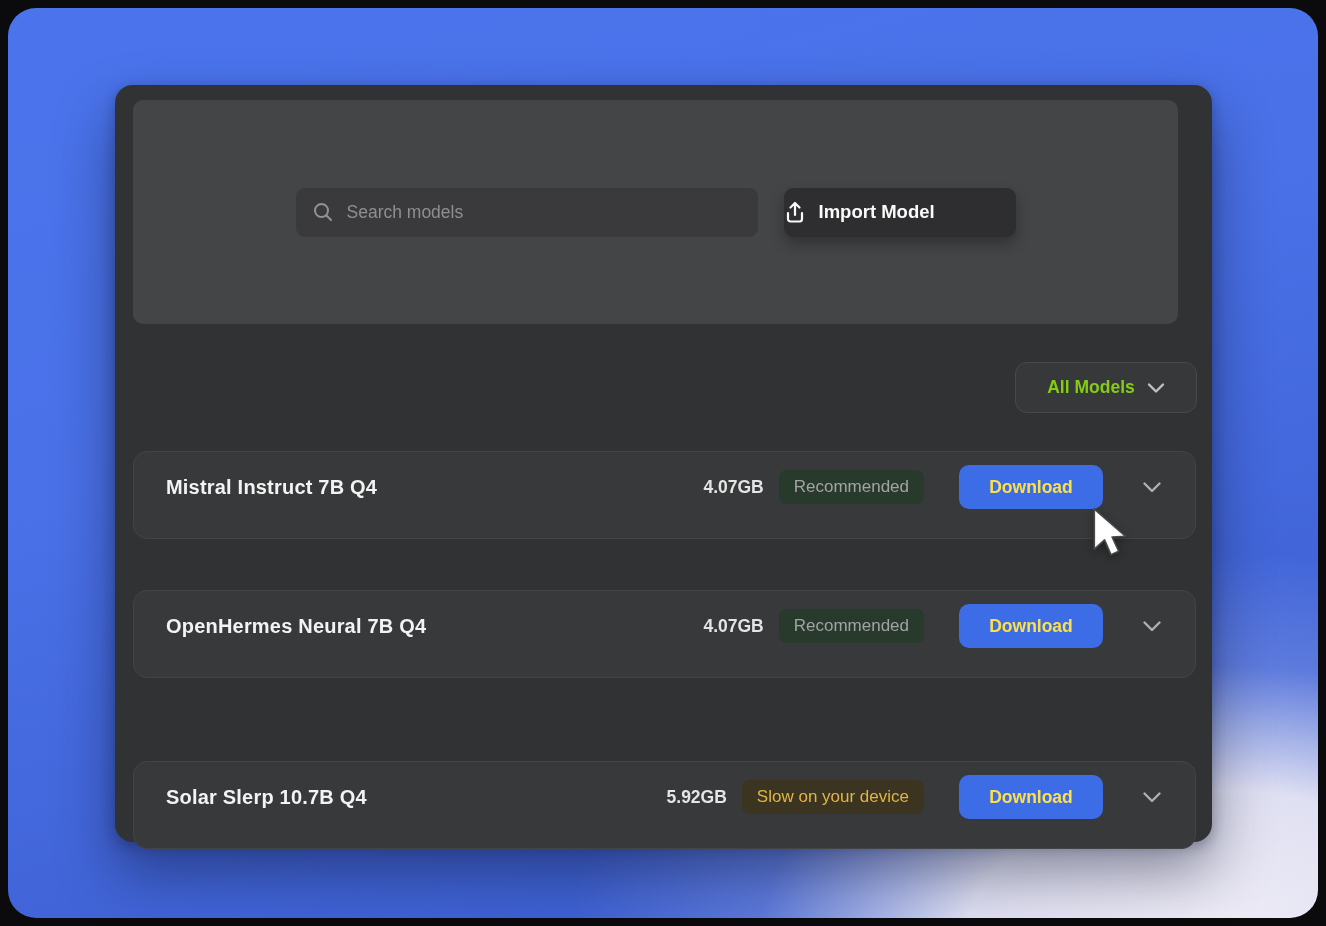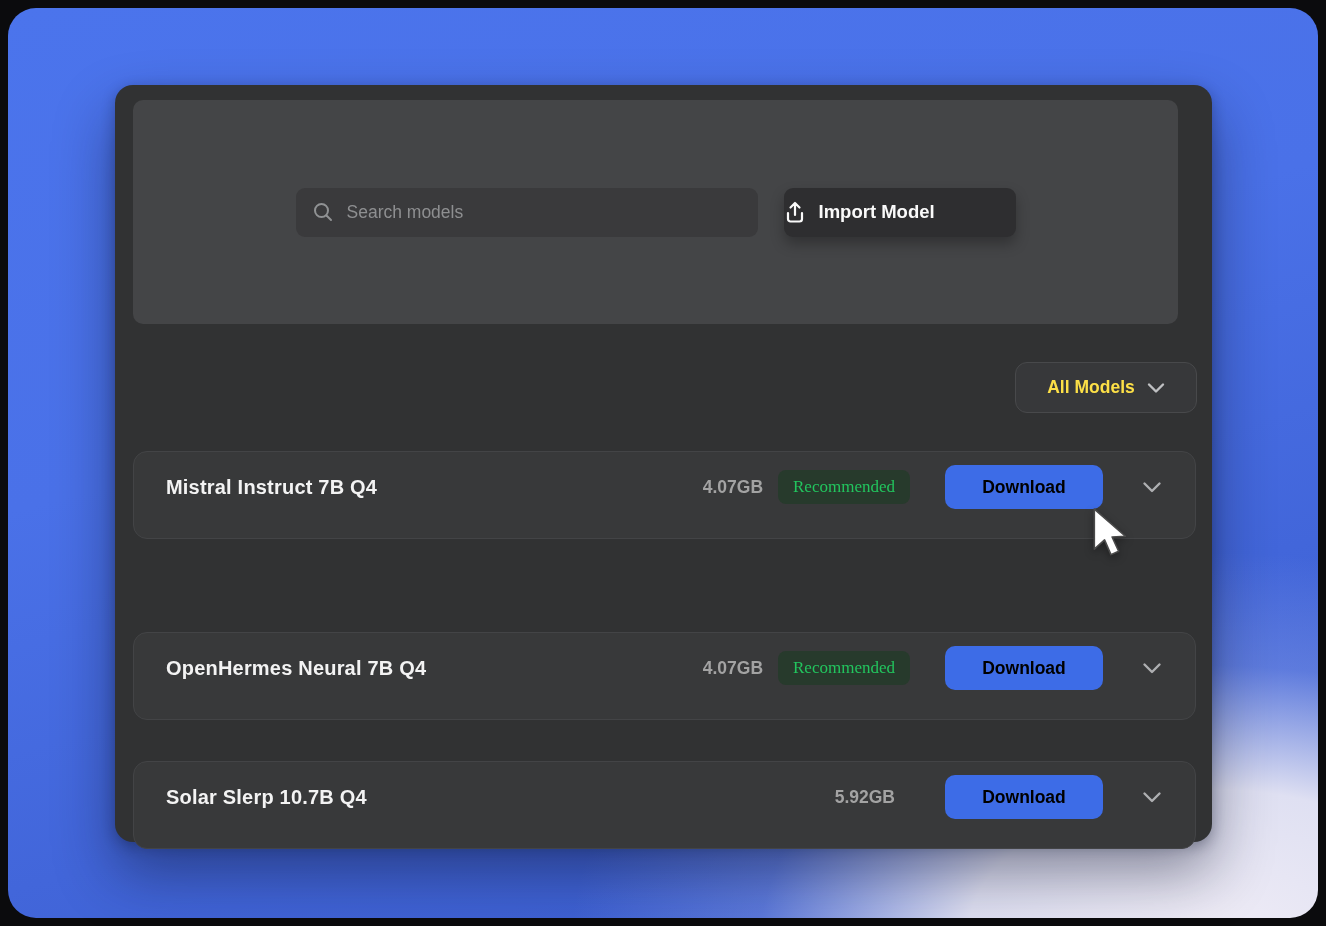--- a/index.html
+++ b/index.html
@@ -86,75 +86,75 @@
     position: absolute;
     right: 15px; top: 277px;
     width: 182px; height: 51px;
     background: #37383a;
     border: 1px solid #48494b;
     border-radius: 12px;
     display: flex;
     align-items: center;
     justify-content: center;
     gap: 12px;
-    color: #fde047;
+    color: #84cc16;
     font-size: 17.5px;
     font-weight: 600;
     cursor: pointer;
   }
 
   
   .model-row {
     position: absolute;
     left: 18px;
     width: 1063px; height: 88px;
     background: #38393a;
     border: 1px solid #434446;
     border-radius: 14px;
     display: flex;
     align-items: center;
     padding: 0 30px 16px 32px;
   }
   .model-row.row-0 { top: 366px; }
-  .model-row.row-1 { top: 505px; margin-top: 42px; }
+  .model-row.row-1 { top: 505px; }
   .model-row.row-2 { top: 676px; }
 
   .model-name {
     flex: 1;
     color: #f3f3f3;
     font-size: 20px;
     font-weight: 700;
     letter-spacing: 0.2px;
   }
   .model-size {
-    color: #a3a3a3;
+    color: #e5e5e5;
     font-size: 17.5px;
     font-weight: 600;
     margin-right: 15px;
   }
   .badge {
     height: 34px;
     display: flex;
     align-items: center;
     padding: 0 15px;
     border-radius: 8px;
     font-size: 17px;
     font-weight: 500;
     white-space: nowrap;
   }
-  .badge-recommended { color: #22c55e; background: #273a2c; font-family: Liberation Serif, serif; }
+  .badge-recommended { color: #a3a3a3; background: #273a2c; }
   .badge-warning     { color: #e2b444; background: #3a3421; }
 
   .download-btn {
-    width: 158px; height: 44px;
+    width: 144px; height: 44px;
     margin-left: 35px;
     background: #3d6ce7;
     border: none;
     border-radius: 10px;
-    color: #000000;
+    color: #fde047;
     font-size: 17.5px;
     font-weight: 700;
     font-family: inherit;
     cursor: pointer;
   }
   .row-chevron {
     margin-left: 36px;
     width: 26px; height: 26px;
     display: flex;
     align-items: center;
@@ -238,20 +238,21 @@
         <svg class="icon-svg" width="20" height="13" viewBox="0 0 20 13" fill="none">
           <path d="M2.5 2.5 L10 10 L17.5 2.5" stroke="#aeafb1" stroke-width="2.4" stroke-linecap="round" stroke-linejoin="round"></path>
         </svg>
       </span>
     </div>
   </div>
 
   <div class="model-row row-2">
     <div class="model-name">Solar Slerp 10.7B Q4</div>
     <div class="model-size">5.92GB</div>
+    <div class="badge badge-warning">Slow on your device</div>
     <button class="download-btn">Download</button>
     <div class="row-chevron">
       <span class="icon">
         <svg class="icon-svg" width="20" height="13" viewBox="0 0 20 13" fill="none">
           <path d="M2.5 2.5 L10 10 L17.5 2.5" stroke="#aeafb1" stroke-width="2.4" stroke-linecap="round" stroke-linejoin="round"></path>
         </svg>
       </span>
     </div>
   </div>
 

